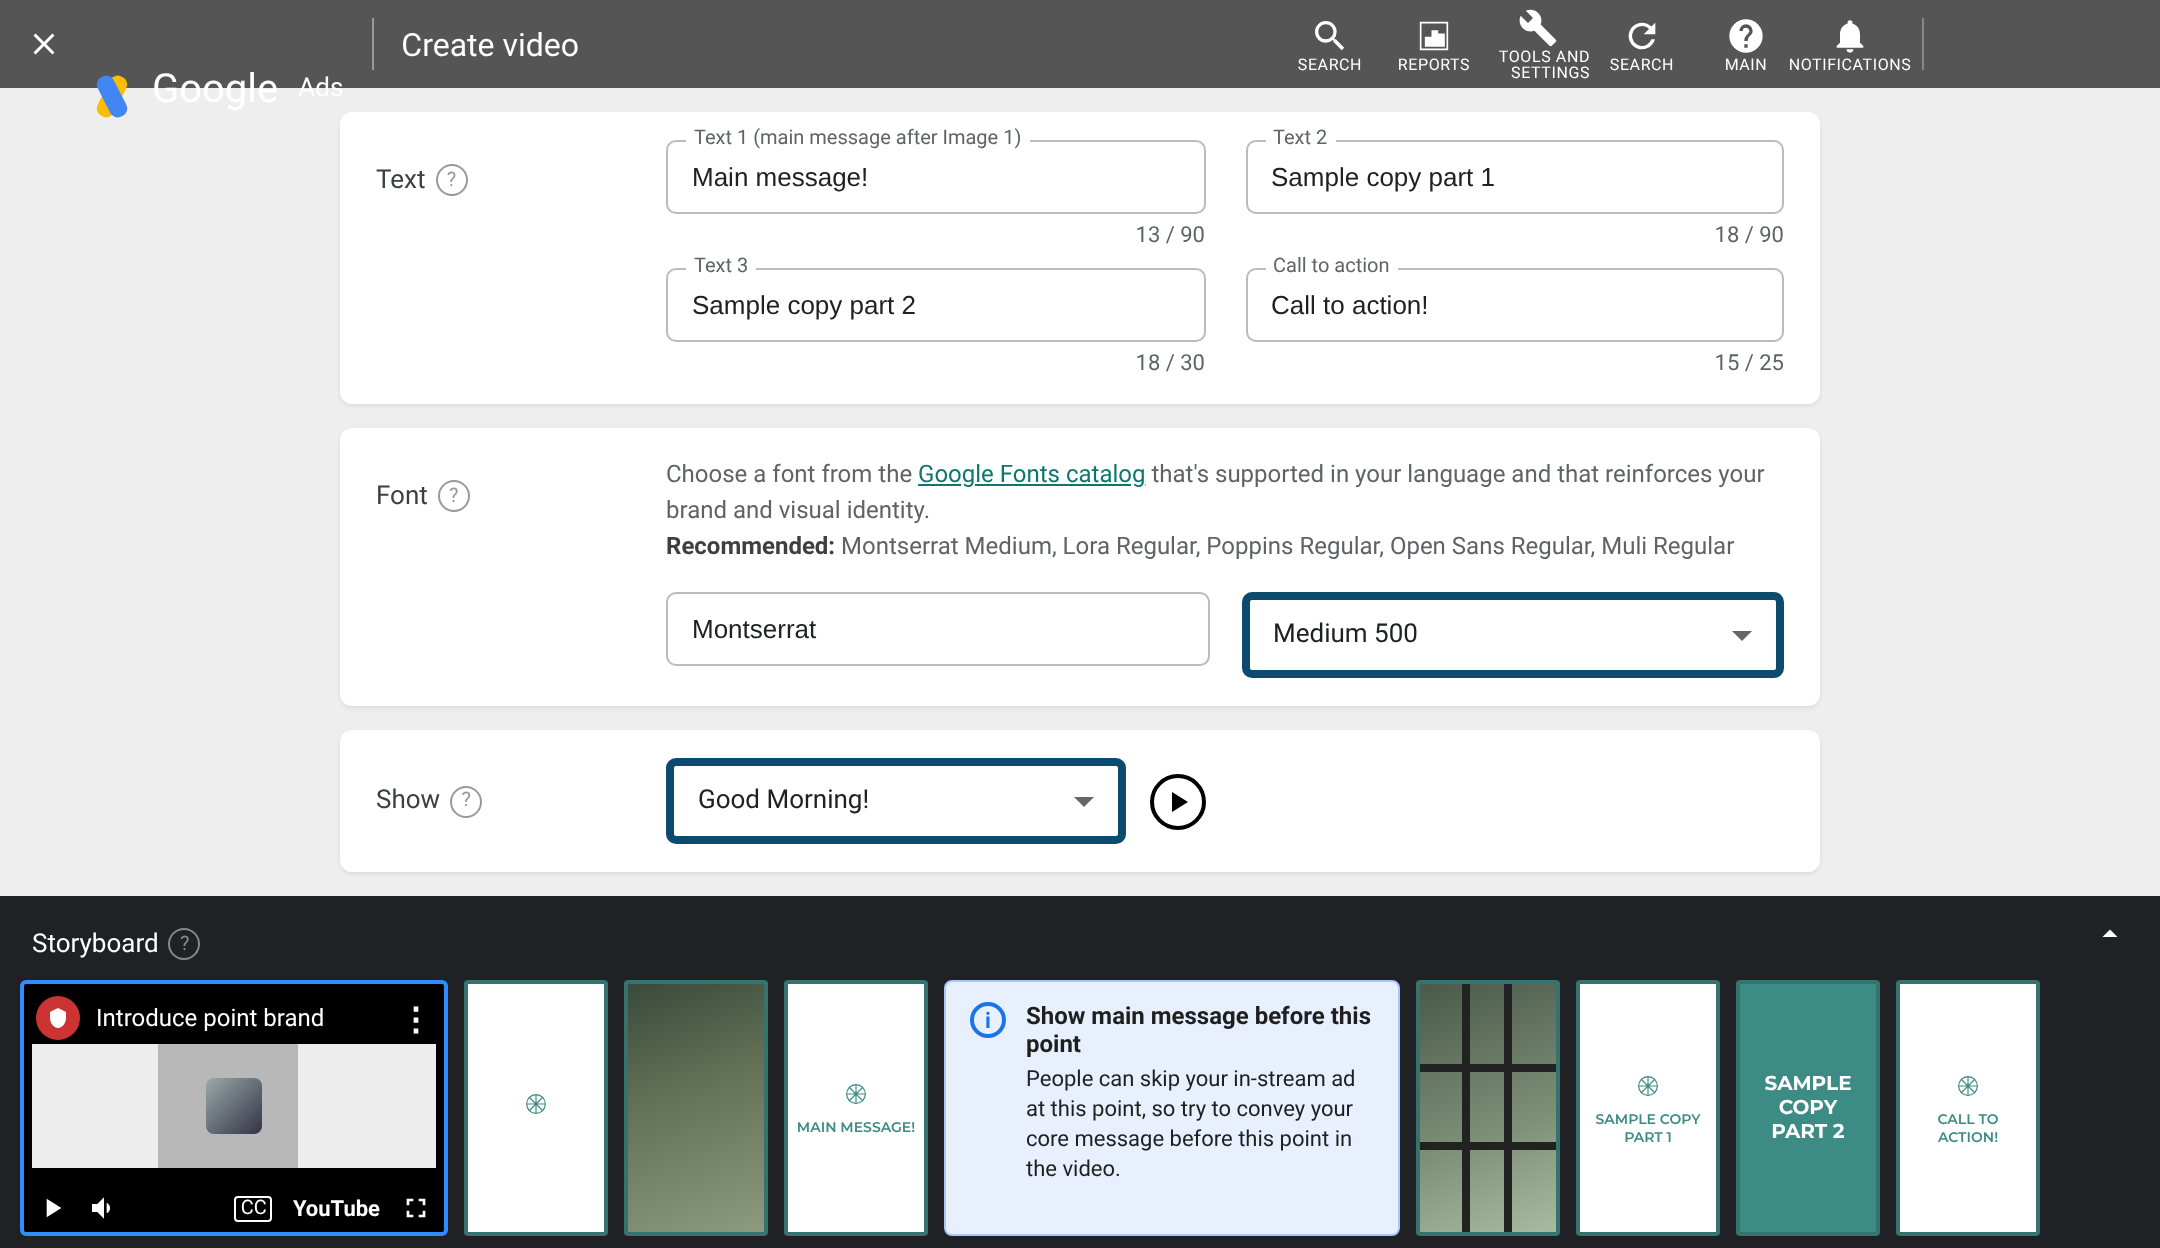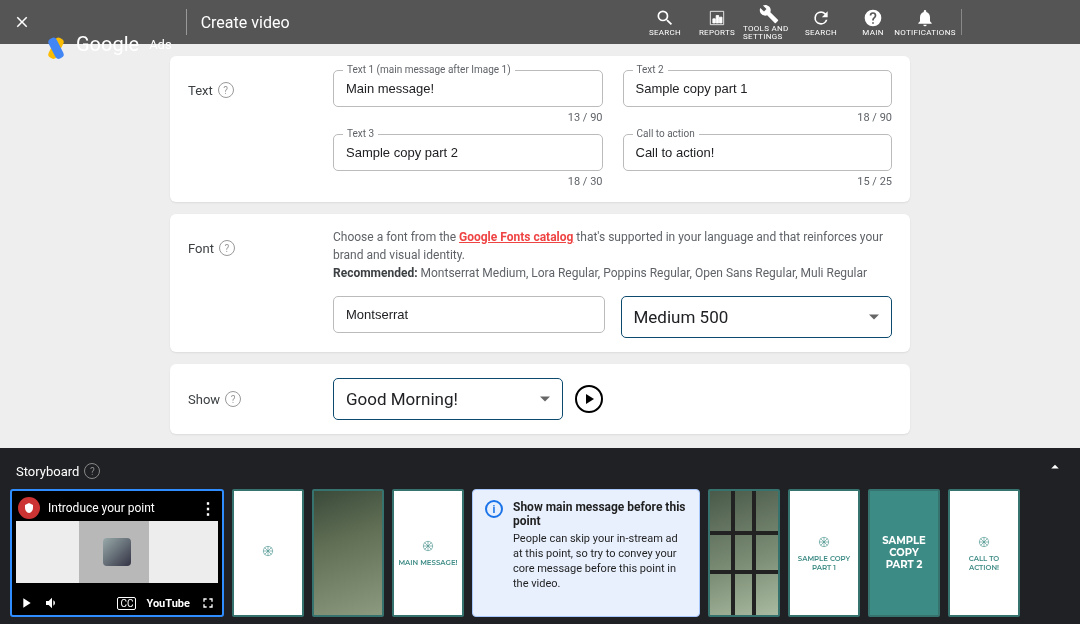--- a/index.html
+++ b/index.html
@@ -39,21 +39,21 @@
   .gg-text { font-size:20px; font-weight:400; }
   .gg-sub { font-size:13px; margin-left:2px; }
   .vbar { width:1px;height:26px;background:rgba(255,255,255,.4);margin:0 14px;}
   .page-title { font-size:16px; font-weight:400;}
   .spacer { flex:1; }
   .hbtn {
     display:flex;flex-direction:column;align-items:center;justify-content:center;
     width: 52px;cursor:pointer;font-size:8px;letter-spacing:.3px;color:#fff;
   }
   .hbtn svg { fill:#fff; width:20px;height:20px;margin-bottom:1px;}
-  .hbtn .lbl { text-align:left;line-height:1;}
+  .hbtn .lbl { text-align:right;line-height:1;}
   .hvbar { width:1px;height:26px;background:rgba(255,255,255,.3);margin:0 10px;}
   
   .main { padding: 12px 0 0 0; display:flex;justify-content:center;}
   .content { width: 740px; }
   .card {
     background:#fff;border-radius:6px;padding:14px 18px;margin-bottom:12px;
     box-shadow:0 1px 2px rgba(0,0,0,.08);
   }
   .row { display:flex;align-items:flex-start;}
   .row-label { width:145px;display:flex;align-items:center;gap:5px;padding-top:12px;}
@@ -63,27 +63,27 @@
   .field-col { width:calc(50% - 10px);}
   .field-wrap { position:relative;width:100%;}
   .field-label {
     position:absolute;top:-6px;left:10px;font-size:10px;color:#5f6368;background:#fff;padding:0 4px;
   }
   .field-input {
     width:100%;border:1px solid #bbb;border-radius:5px;padding:10px 12px;font-size:13px;color:#202124;outline:none;
   }
   .counter { font-size:11px;color:#5f6368;text-align:right;margin-top:4px;}
   .font-desc { font-size:12px;color:#5f6368;line-height:1.5;margin-bottom:14px;}
-  .font-desc a { color:#ef4444;text-decoration:underline;cursor:pointer;font-weight:bold;}
+  .font-desc a { color:#0f766e;text-decoration:underline;cursor:pointer;}
   .font-desc .rec { color:#3c4043;font-weight:700;}
   .font-row { display:flex;gap:16px;}
   .font-family { width:calc(50% - 8px);}
   .font-weight { width:calc(50% - 8px);}
   .select-box {
-    width:100%;border:1px solid #0c4a6e;border-radius:5px;padding:10px 34px 10px 12px;font-size:17px;color:#202124;
+    width:100%;border:4px solid #0c4a6e;border-radius:5px;padding:10px 34px 10px 12px;font-size:13px;color:#202124;
     position:relative;cursor:pointer;background:#fff;
   }
   .select-box::after {
     content:"";position:absolute;right:12px;top:50%;transform:translateY(-50%);
     border-left:5px solid transparent;border-right:5px solid transparent;border-top:5px solid #666;
   }
   .music-row { display:flex;align-items:center;gap:12px;}
   .music-select { width:230px;}
   .play-btn {
     width:28px;height:28px;border:2px solid #000;border-radius:50%;display:flex;align-items:center;justify-content:center;cursor:pointer;
@@ -322,21 +322,21 @@
   </div>
   <div class="sb-body">
 
     <div class="video-player">
       <div class="vp-top">
         <div class="vp-icon">
           <svg viewBox="0 0 24 24" width="12" height="12" fill="#fff">
               <path d="M12 2 4 6v6c0 5 3.4 9.6 8 10 4.6-.4 8-5 8-10V6l-8-4z"></path>
             </svg>
         </div>
-        <div class="vp-title">Introduce your point</div>
+        <div class="vp-title">Introduce point brand</div>
         <div class="vp-more">⋮</div>
       </div>
       <div class="vp-track">
         <div class="dark"></div>
         <div class="vp-chip"></div>
       </div>
       <div class="vp-ctrls">
         <svg viewBox="0 0 24 24">
             <path d="M8 5v14l11-7z"></path>
           </svg>

